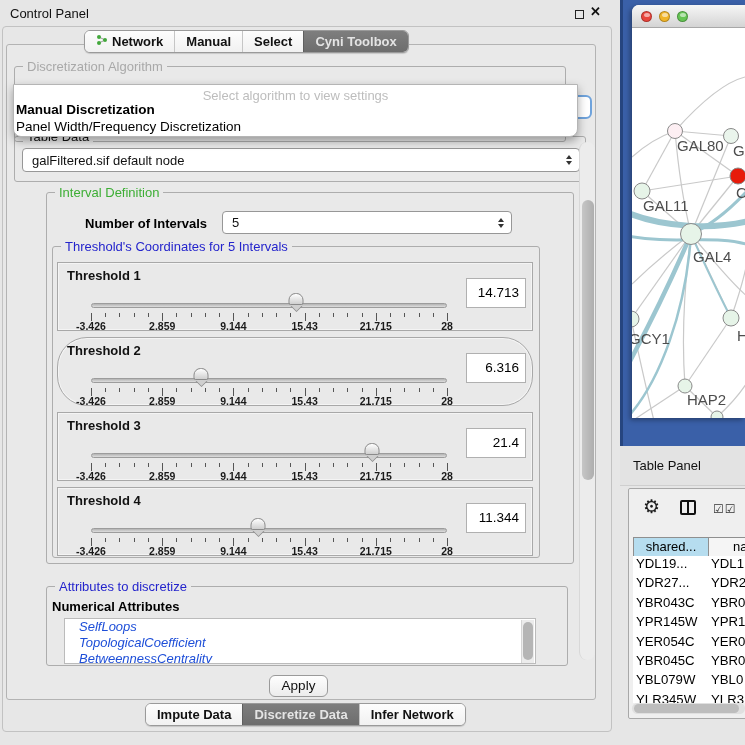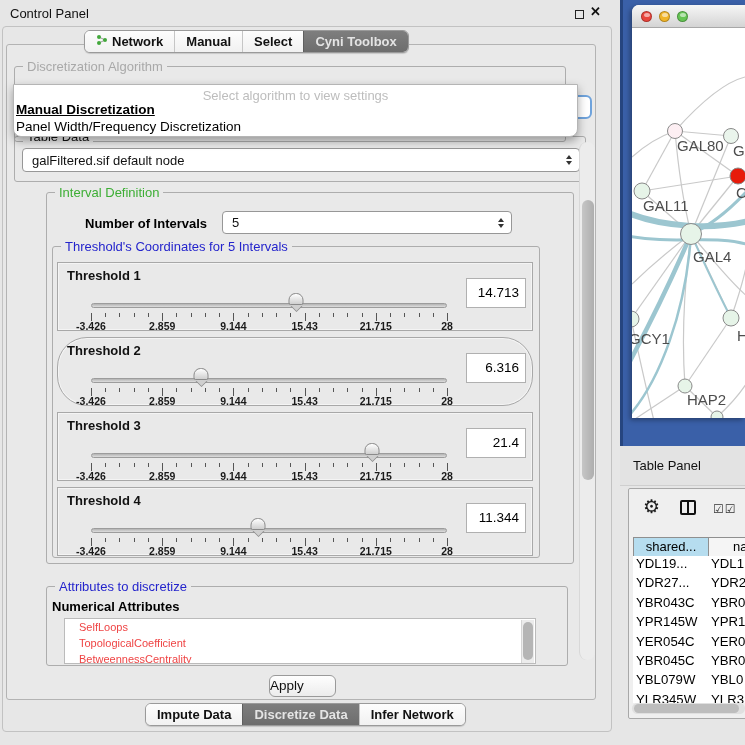--- a/index.html
+++ b/index.html
@@ -67,26 +67,26 @@
   .sl-tick{position:absolute;top:0;width:1px;background:#555;}
   .sl-labels{position:absolute;left:33px;top:57px;width:356px;height:11px;}
   .sl-lab{position:absolute;transform:translateX(-50%);font-size:10.5px;font-weight:bold;color:#1a1a1a;white-space:nowrap;}
   .thr-value{position:absolute;left:408px;top:15px;width:60px;height:30px;background:#fff;
     border:1px solid #b0b0b0;font-size:13.5px;color:#000;text-align:right;
     line-height:28px;padding-right:6px;}
 
   
   #attr-list{left:64px;top:618px;width:472px;height:46px;background:#fff;
     border:1px solid #bbb;overflow:hidden;}
-  .attr-item{font-size:11px;color:#ef4444;line-height:16px;padding-left:14px;white-space:nowrap;}
+  .attr-item{font-size:13px;color:#1d4ed8;line-height:16px;padding-left:14px;white-space:nowrap;font-style:italic;}
   #attr-sb{position:absolute;right:1px;top:1px;width:13px;height:44px;background:#ececec;border-left:1px solid #d5d5d5;}
   #attr-sb i{position:absolute;left:1px;top:2px;width:10px;height:38px;background:#b5b5b5;border-radius:5px;}
 
-  #apply-btn{left:269px;top:675px;width:67px;height:22px;background:linear-gradient(#fefefe,#ececec);
-    border:1px solid #9a9a9a;border-radius:6px;font-size:13.5px;color:#111;text-align:left;line-height:20px;}
+  #apply-btn{left:269px;top:675px;width:59px;height:22px;background:linear-gradient(#fefefe,#ececec);
+    border:1px solid #9a9a9a;border-radius:6px;font-size:13.5px;color:#111;text-align:center;line-height:20px;}
 
   
   #cp-scroll{left:579px;top:142px;width:16px;height:518px;background:#ececec;border-left:1px solid #d8d8d8;border-radius:8px;}
   #cp-scroll i{position:absolute;left:2px;top:58px;width:12px;height:280px;border-radius:6px;
     background:linear-gradient(90deg,#c6c6c6,#aeaeae);}
 
   
   #blue-frame{left:620px;top:0;width:125px;height:446px;background:#3a60a8;border-left:3px solid #26457f;}
   #net-window{left:632px;top:5px;width:113px;height:413px;background:#fff;border-radius:7px 0 0 0;
     box-shadow:-2px 2px 5px rgba(0,0,0,.35);}
@@ -152,21 +152,21 @@
         <span>Cyni Toolbox</span>
       </div>
     </div></div>
 
 <div class="group" id="algo-group" style="left:14px;top:66px;width:552px;height:76px;">
   <span class="glabel gray">Discretization Algorithm</span>
 </div>
 <div class="abs" id="algo-focus"></div>
 <div class="abs" id="algo-popup">
   <div id="popup-hint">Select algorithm to view settings</div>
-  <div class="popup-opt bold" style="top:17px;text-decoration:underline;">Manual Discretization</div>
+  <div class="popup-opt bold" style="top:17px;">Manual Discretization</div>
   <div class="popup-opt" style="top:34px;">Panel Width/Frequency Discretization</div>
 </div>
 
 <div class="group" style="left:14px;top:136px;width:572px;height:46px;">
   <span class="glabel dark">Table Data</span>
 </div>
 <div class="combo" style="left:22px;top:148px;width:558px;height:24px;">
   <span>galFiltered.sif default node</span>
   <span class="spinner">
       <i class="up"></i>

